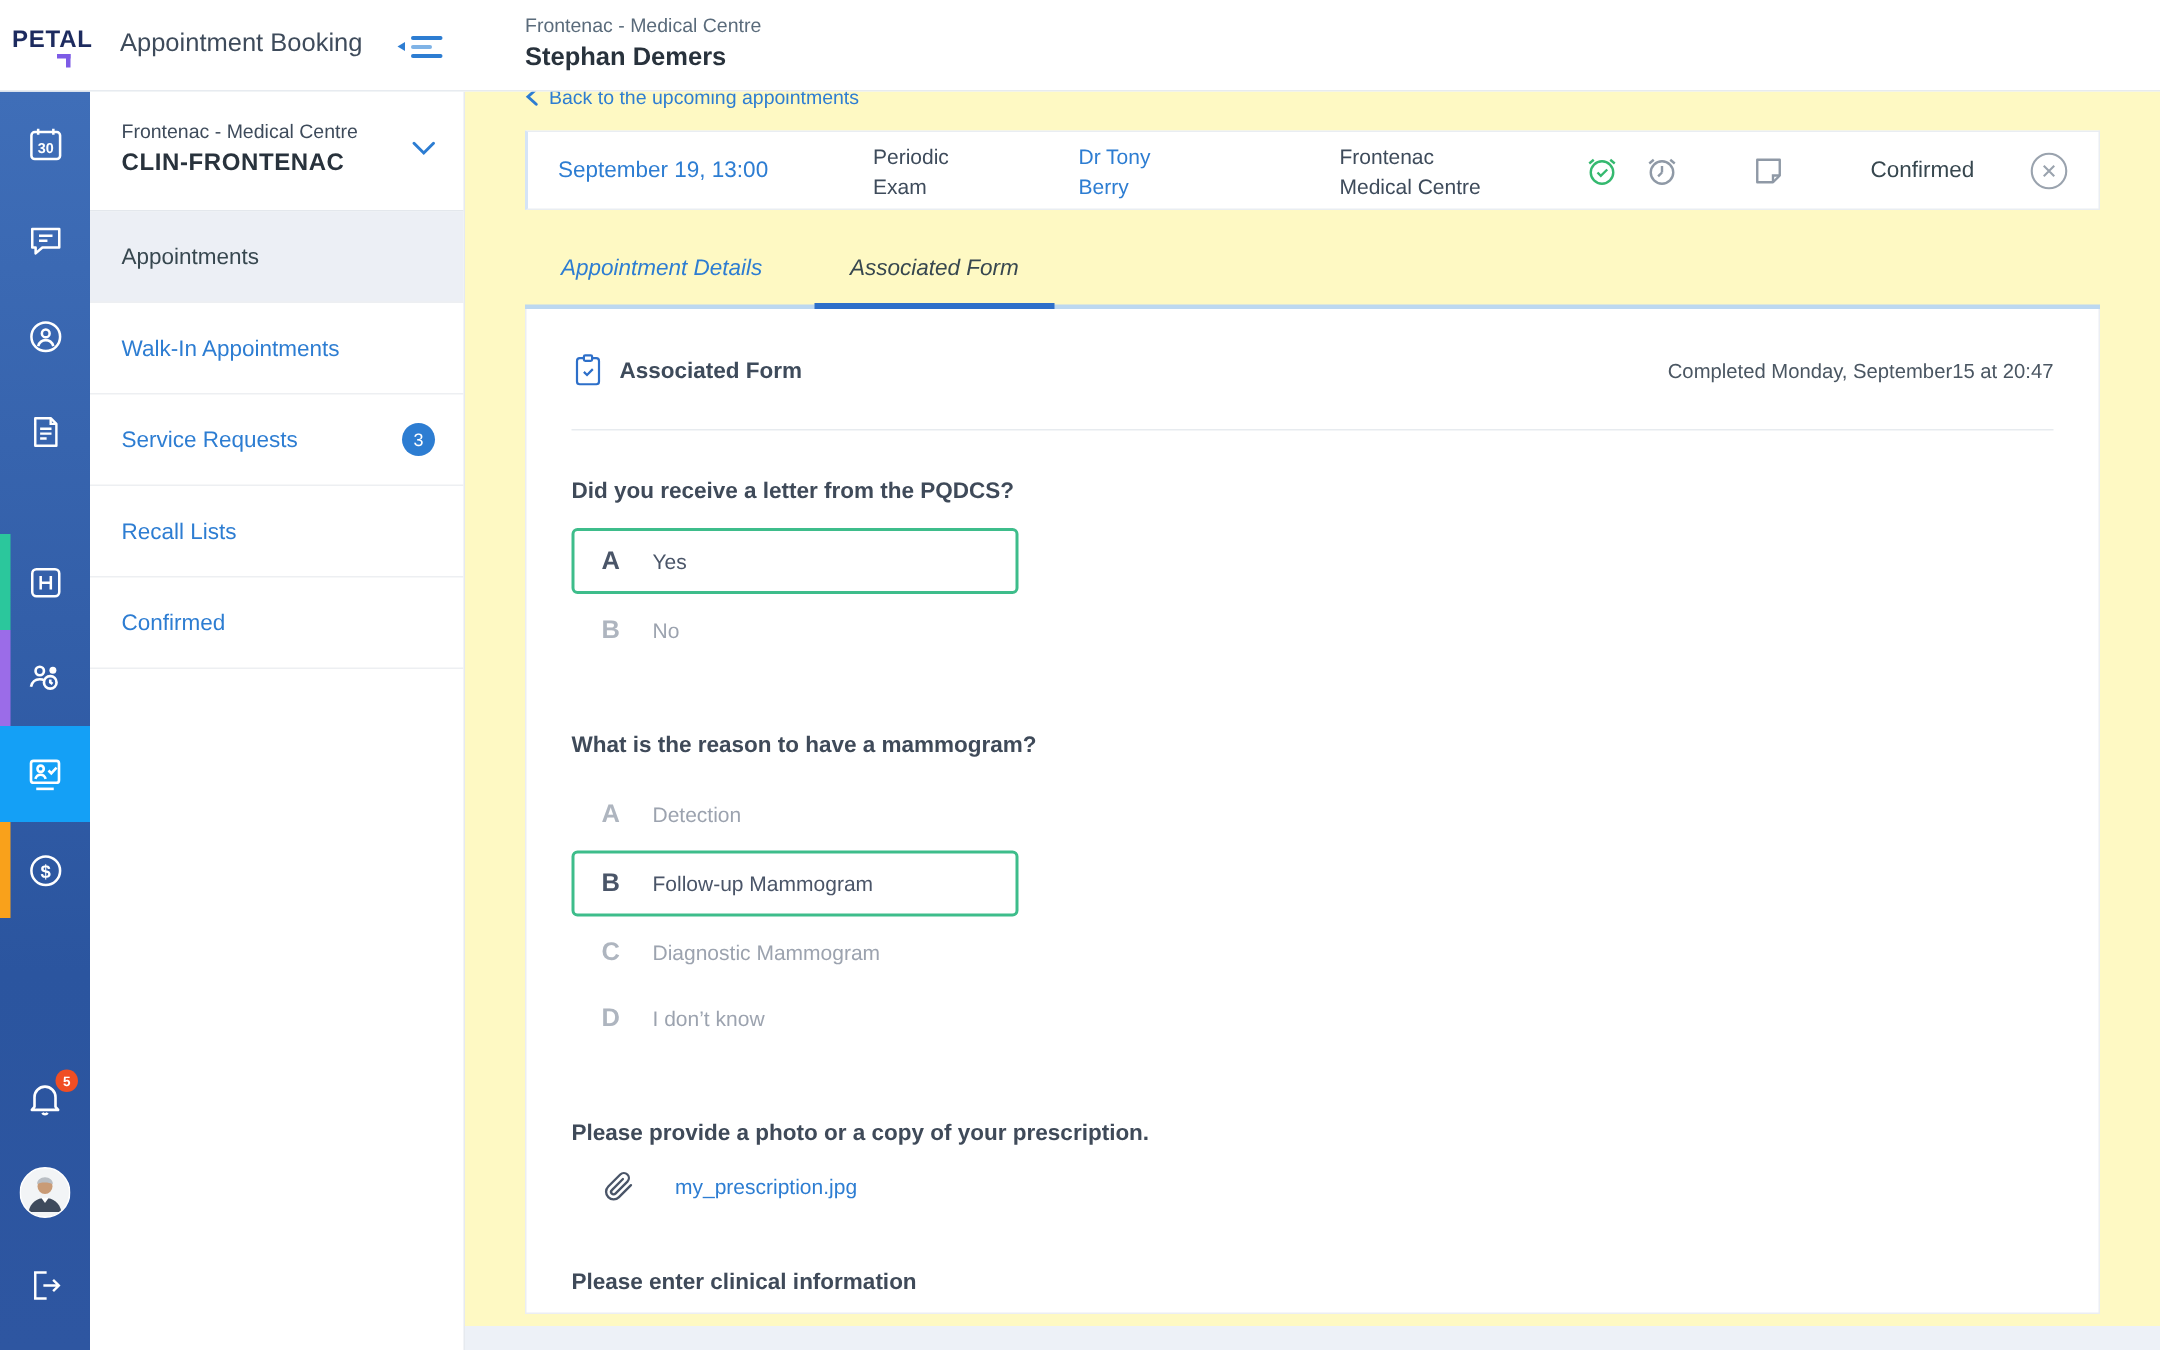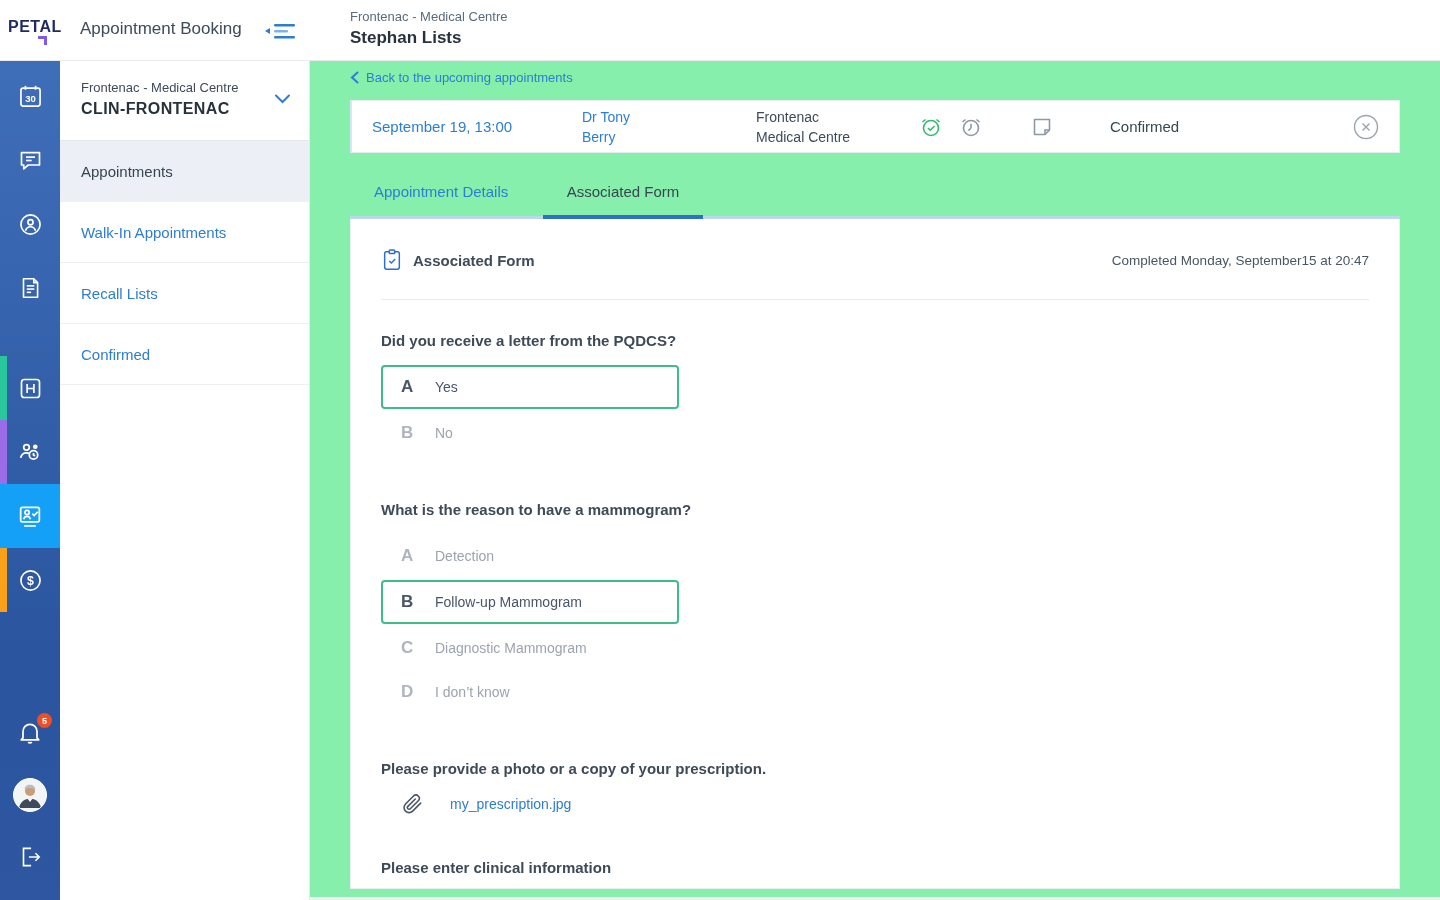--- a/index.html
+++ b/index.html
@@ -40,41 +40,41 @@
   .clinic-sel .c-code { font-size:16px; font-weight:700; color:#28323C; letter-spacing:.4px; margin-top:5px; }
   .clinic-sel .chev { position:absolute; right:18px; top:32px; }
   .nav-item { position:relative; height:61px; display:flex; align-items:center; padding:0 21px;
               font-size:15px; color:#2D7DD2; border-bottom:1px solid #EDEFF2; cursor:pointer; }
   .nav-item.active { background:#ECEFF5; color:#37474F; font-weight:500; }
   .nav-badge { position:absolute; right:19px; width:22px; height:22px; border-radius:50%;
                background:#2D7DD2; color:#fff; font-size:12px; display:flex;
                align-items:center; justify-content:center; }
 
   
-  .content { position:absolute; left:310px; top:58px; width:1130px; height:839px;
-             background:#86efac; padding:0 40px; }
+  .content { position:absolute; left:310px; top:45px; width:1130px; height:839px;
+             background:#fef9c3; padding:0 40px; }
   .back-link { display:flex; align-items:center; gap:7px; margin-top:12px; font-size:13px;
                font-weight:500; color:#2D7DD2; cursor:pointer; width:max-content; }
 
   .appt-row { margin-top:15px; width:1050px; height:53px; background:#fff;
               border:1px solid #E9EDF2; border-left:2px solid #D5E4F6;
               display:flex; align-items:center; padding:0 20px; font-size:14px; }
   .col-date { width:210px; font-size:15px; color:#2D7DD2; }
   .col-type { width:137px; } .col-type span { display:block; width:80px; line-height:20px; color:#3E4B5B; }
   .col-doc  { width:146px; } .col-doc span { display:block; width:70px; line-height:20px; color:#2D7DD2; }
   .col-loc  { width:163px;margin-left:28px; } .col-loc span { display:block; width:112px; line-height:20px; color:#3E4B5B; }
   .row-icon { width:24px; height:24px; cursor:pointer; }
   .gap16 { margin-left:16px; } .gap47 { margin-left:47px; }
   .col-status { margin-left:56px; font-size:15px; color:#37474F; }
   .close-btn { margin-left:auto; width:26px; height:26px; cursor:pointer; }
 
   .tabs { position:relative; width:1050px; margin-top:19px; height:47px; }
   .tabs .underlay { position:absolute; left:0; bottom:0; width:100%; height:3px; background:#BCD8F0; }
   .tab { position:relative; display:inline-block; height:47px; line-height:40px;
-         padding:0 24px; font-size:15px; cursor:pointer; }
+         padding:0 24px; font-size:15px; cursor:pointer;font-style:italic; }
   .tab.inactive { color:#2D7DD2; }
   .tab.active { color:#37474F; font-weight:500; margin-left:6px; }
   .tab.active::after { content:""; position:absolute; left:0; bottom:0; width:100%; height:4px;
                        background:#2D6FC9; z-index:1; }
 
   .form-card { width:1050px; height:670px; background:#fff; border:1px solid #EBEEF3; border-top:none;
                overflow:hidden; }
   .form-header { display:flex; align-items:center; justify-content:space-between;
                  padding:29px 30px 0 30px; }
   .form-title-wrap { display:flex; align-items:center; gap:10px; }
@@ -106,21 +106,21 @@
   <div class="collapse-btn">
     <svg width="34" height="26" viewBox="0 0 34 26">
       <polygon points="7,10 2,13 7,16" fill="#2D7DD2"></polygon>
       <rect x="11" y="6" width="21" height="2.6" rx="1.3" fill="#2D7DD2"></rect>
       <rect x="11" y="12" width="14" height="2.6" rx="1.3" fill="#7FB3E6"></rect>
       <rect x="11" y="18" width="21" height="2.6" rx="1.3" fill="#2D7DD2"></rect>
     </svg>
   </div>
   <div class="patient-head">
     <div class="clinic-line">Frontenac - Medical Centre</div>
-    <div class="patient-line">Stephan Lists</div>
+    <div class="patient-line">Stephan Demers</div>
   </div>
 </div>
 
 <div class="iconbar">
 
   <div class="ic-item" style="top:3px">
     <svg width="27" height="27" viewBox="0 0 24 24" fill="none" stroke="#fff" stroke-width="1.5">
       <rect x="3.5" y="4.5" width="17" height="16" rx="2"></rect>
       <line x1="7.5" y1="2.5" x2="7.5" y2="6"></line>
         <line x1="16.5" y1="2.5" x2="16.5" y2="6"></line>
@@ -229,38 +229,45 @@
     </svg>
   </div>
 
   <div class="nav-item active">
     <span>Appointments</span>
   </div>
   <div class="nav-item">
     <span>Walk-In Appointments</span>
   </div>
   <div class="nav-item">
+    <span>Service Requests</span>
+    <span class="nav-badge">3</span>
+  </div>
+  <div class="nav-item">
     <span>Recall Lists</span>
   </div>
   <div class="nav-item">
     <span>Confirmed</span>
   </div>
 </div>
 
 <div class="content">
 
   <div class="back-link">
     <svg width="9" height="13" viewBox="0 0 9 13">
       <path d="M7.5 1.5L2 6.5l5.5 5" fill="none" stroke="#2D7DD2" stroke-width="2" stroke-linecap="round"></path>
     </svg>
     <span>Back to the upcoming appointments</span>
   </div>
 
   <div class="appt-row">
     <div class="col-date">September 19, 13:00</div>
+    <div class="col-type">
+      <span>Periodic Exam</span>
+    </div>
     <div class="col-doc">
       <span>Dr Tony Berry</span>
     </div>
     <div class="col-loc">
       <span>Frontenac Medical Centre</span>
     </div>
 
     <svg class="row-icon" viewBox="0 0 24 24" fill="none" stroke="#35B96F" stroke-width="1.6">
       <circle cx="12" cy="13" r="7.5"></circle>
       <path d="M9 13l2.2 2.2L15.5 11"></path>

